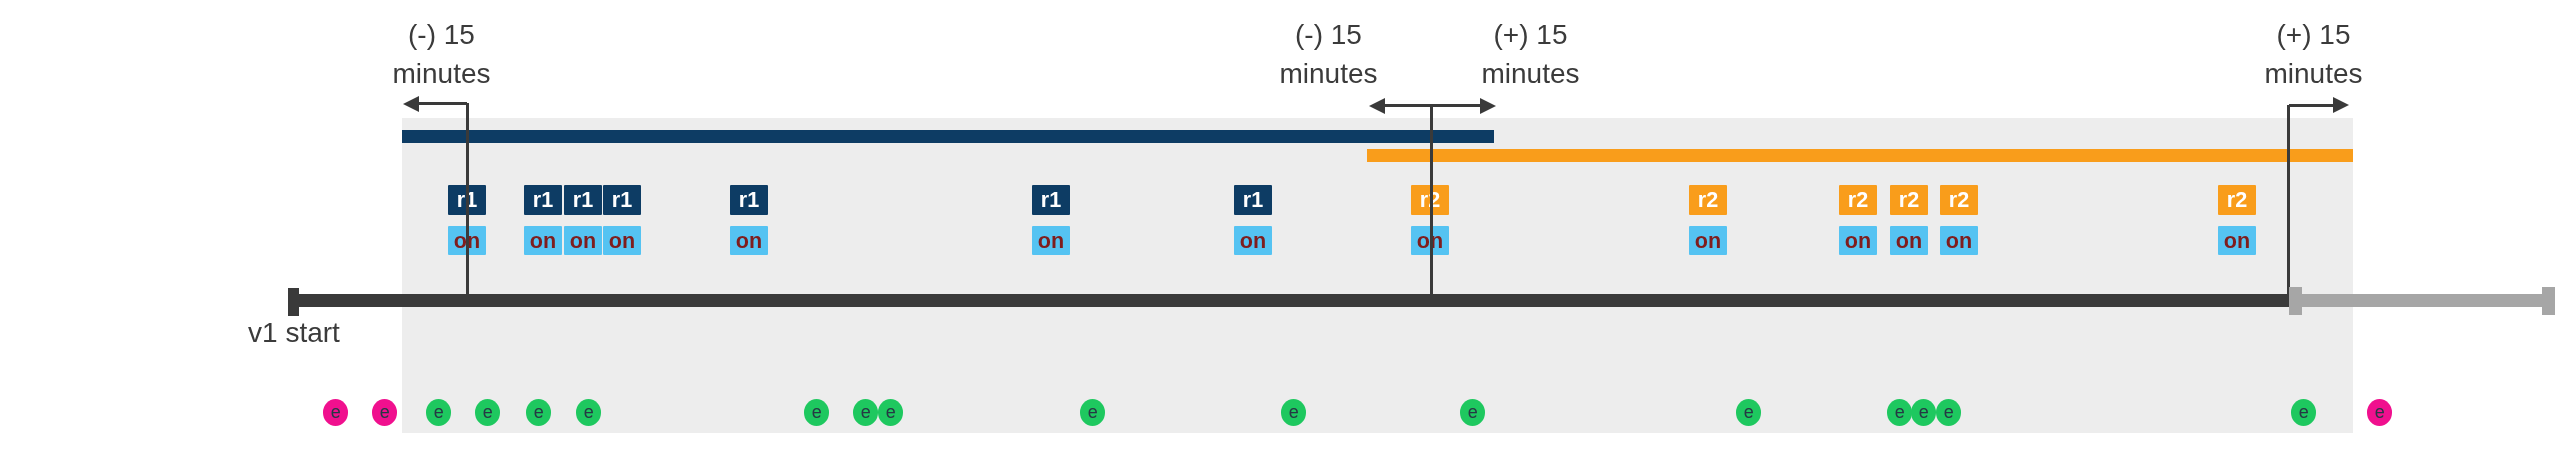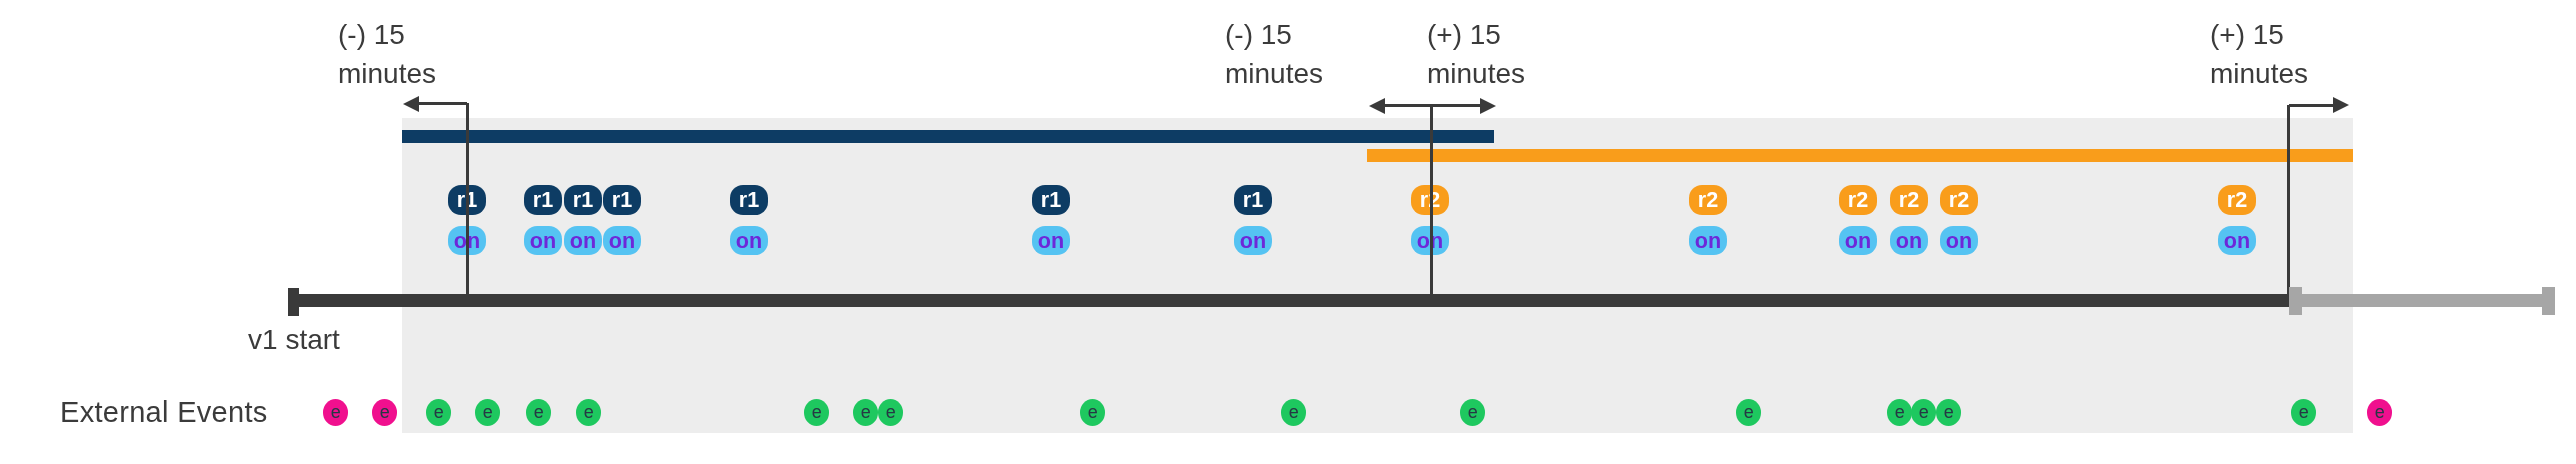--- a/index.html
+++ b/index.html
@@ -24,20 +24,21 @@
     font-size: 29px;
     font-weight: 500;
     letter-spacing: 0.3px;
     z-index: 7;
     white-space: nowrap;
   }
   .ann {
     position: absolute;
     top: 15px;
     width: 207px;
+    text-align: center;
     font-size: 28px;
     line-height: 39px;
     font-weight: 500;
     z-index: 7;
     white-space: nowrap;
   }
   .window-bar { position: absolute; height: 13px; z-index: 3; }
   .window-bar.navy { top: 130px; background: var(--navy, #0d3c64); }
   .window-bar.orange { top: 149px; background: var(--orange, #f99d1b); }
   .vline { position: absolute; width: 2.8px; background: var(--dark, #3a3a3a); z-index: 5; }
@@ -50,64 +51,63 @@
   }
   .tri.right {
     border-top: 8.5px solid transparent;
     border-bottom: 8.5px solid transparent;
     border-left: 16px solid var(--dark, #3a3a3a);
   }
   .block {
     position: absolute;
     width: 38px;
     display: flex; align-items: center; justify-content: center;
-    border-radius: 13px;
+    border-radius: 1px;
     font-weight: 600;
     z-index: 4;
   }
   .block.tag { top: 185px; height: 30px; color: #ffffff; font-size: 21.6px; }
   .block.tag.r1 { background: var(--navy, #0d3c64); }
   .block.tag.r2 { background: var(--orange, #f99d1b); }
-  .block.state { top: 226px; height: 29px; background: var(--sky, #55c3f2); color: #6d28d9; font-size: 21.6px; }
+  .block.state { top: 226px; height: 29px; background: var(--sky, #55c3f2); color: #7f1d1d; font-size: 21.6px; }
   .circle {
     position: absolute;
     top: 399px;
     width: 25.4px; height: 27px;
     border-radius: 50%;
     display: flex; align-items: center; justify-content: center;
     font-size: 18px; font-weight: 500; color: #263844;
     z-index: 4;
   }
   .circle.green { background: var(--green, #1ec85f); }
   .circle.pink { background: var(--pink, #f0108e); }
   .tl-bar { position: absolute; top: 294px; height: 13px; z-index: 6; }
   .tl-bar.dark { background: var(--dark, #3a3a3a); }
   .tl-bar.gray { background: var(--gray, #a6a6a6); z-index: 5; }
   .tl-tick { position: absolute; z-index: 6; }
   .tl-tick.dark { background: var(--dark, #3a3a3a); }
   .tl-tick.gray { background: var(--gray, #a6a6a6); }
   .tl-label {
     position: absolute;
-    top: 324px;
+    top: 317px;
     width: 150px;
     text-align: center;
     font-size: 28px;
     font-weight: 500;
     z-index: 7;
     white-space: nowrap;
   }
 </style>
 </head>
 <body>
 
 <div class="stage">
 
   <div class="panel"></div>
 
-  <div class="row-label" style="left:60px; top:396px">External Events</div>
 
   <div class="ann" style="left:338px">
     <div>(-) 15</div>
     <div>minutes</div>
   </div>
   <div class="ann" style="left:1225px">
     <div>(-) 15</div>
     <div>minutes</div>
   </div>
   <div class="ann" style="left:1427px">

